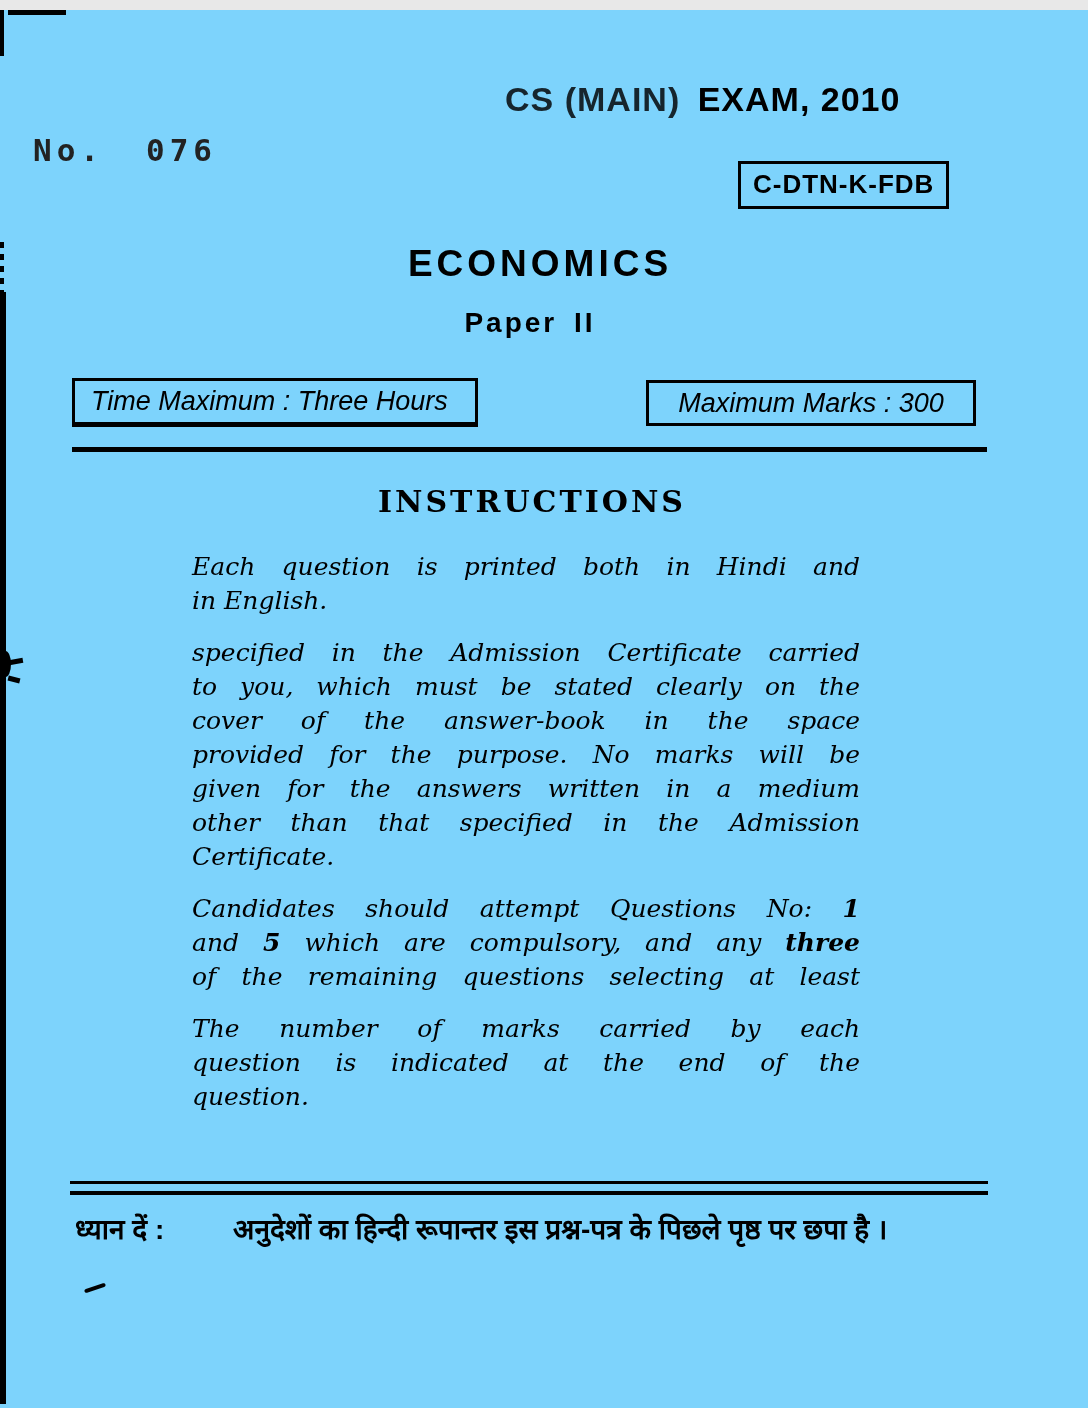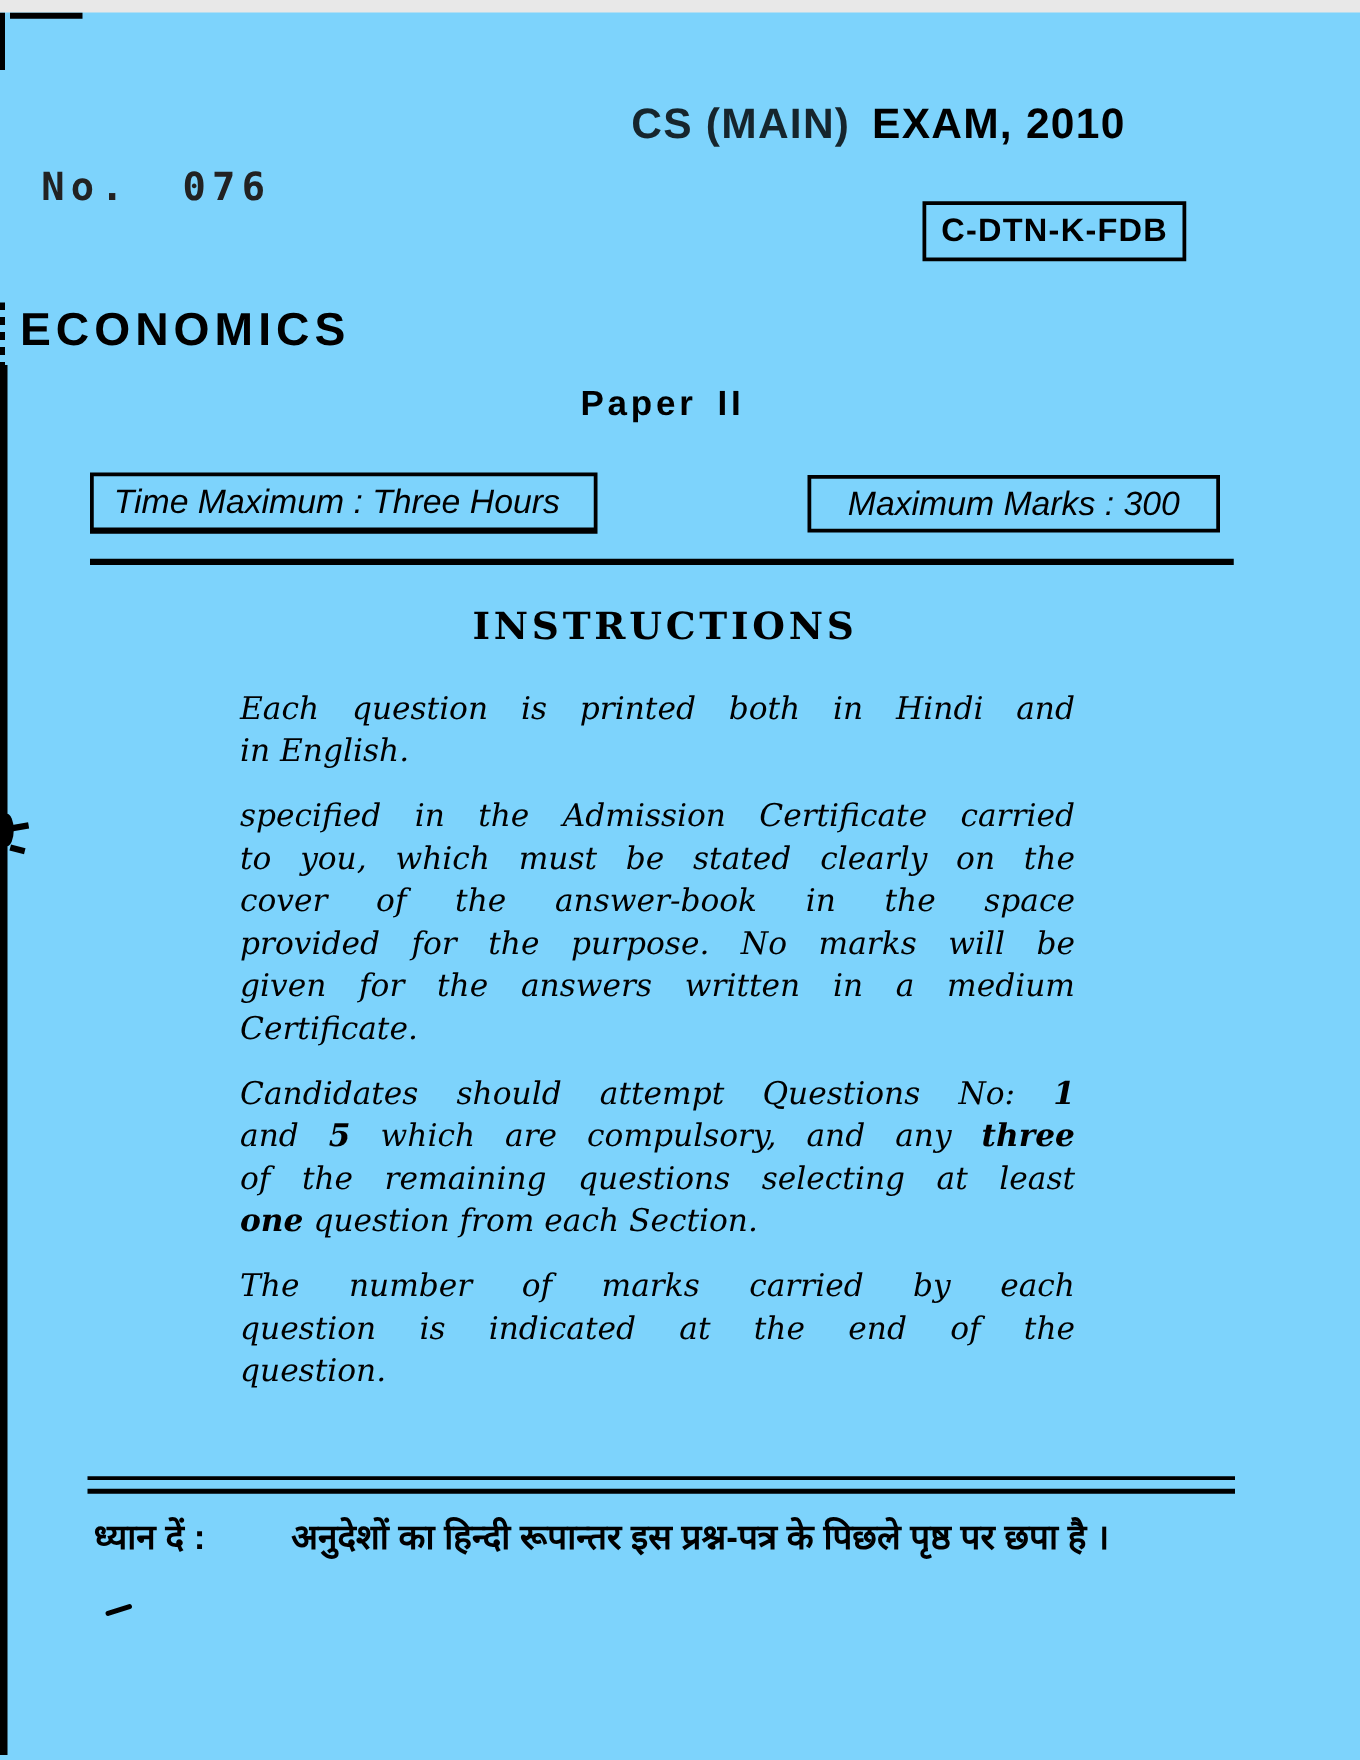--- a/index.html
+++ b/index.html
@@ -21,22 +21,22 @@
   .a-pen{left:84px;top:1276px;width:22px;height:4px;background:#000;transform:rotate(-18deg);border-radius:2px;}
   
   .exam-header{left:505px;top:70px;font-size:34px;white-space:nowrap;}
   .exam-header .lft{font-weight:600;letter-spacing:1px;opacity:.82;}
   .exam-header .rgt{font-weight:800;letter-spacing:1px;margin-left:8px;}
   .serial{left:33px;top:122px;font-family:"DejaVu Sans Mono",monospace;
     font-weight:700;font-size:31px;letter-spacing:5px;color:#222;white-space:nowrap;}
   .serial .num{margin-left:42px;}
   .code-box{left:738px;top:151px;border:3px solid #000;padding:5px 12px 6px 12px;
     font-weight:700;font-size:26px;letter-spacing:1px;white-space:nowrap;}
-  .title{left:16px;top:233px;width:1060px;margin:0;
-    font-size:37px;font-weight:800;letter-spacing:4px;}
+  .title{left:0;top:233px;width:1060px;margin:0;text-align:center;
+    font-size:37px;font-weight:800;letter-spacing:4px;padding-left:10px;}
   .subtitle{left:0;top:297px;width:1060px;margin:0;text-align:center;
     font-size:28px;font-weight:800;letter-spacing:3px;word-spacing:6px;}
   
   .meta-box{border:3px solid #000;display:flex;align-items:center;
     font-style:italic;font-size:27px;white-space:nowrap;box-sizing:border-box;}
   .time-box{left:72px;top:368px;width:406px;height:49px;border-bottom-width:5px;padding-left:16px;}
   .marks-box{left:646px;top:370px;width:330px;height:46px;justify-content:center;}
   .rule1{left:72px;top:437px;width:915px;height:5px;background:#000;}
   
   .ins-head{left:0;top:474px;width:1064px;margin:0;text-align:center;
@@ -100,27 +100,27 @@
       <div class="para">
         <div class="tline"><span>Each question is printed both in Hindi and</span></div>
         <div class="tline lastline"><span>in English.</span></div>
       </div>
       <div class="para">
         <div class="tline"><span>specified in the Admission Certificate carried</span></div>
         <div class="tline"><span>to you, which must be stated clearly on the</span></div>
         <div class="tline"><span>cover of the answer-book in the space</span></div>
         <div class="tline"><span>provided for the purpose. No marks will be</span></div>
         <div class="tline"><span>given for the answers written in a medium</span></div>
+        <div class="tline"><span>other than that specified in the Admission</span></div>
         <div class="tline lastline"><span>Certificate.</span></div>
       </div>
       <div class="para">
         <div class="tline"><span>Candidates should attempt Questions No: </span><b>1</b></div>
         <div class="tline"><span>and </span><b>5</b><span> which are compulsory, and any </span><b>three</b></div>
         <div class="tline"><span>of the remaining questions selecting at least</span></div>
-        <div class="tline lastline"><b>one</b><span> question from each Section.</span></div>
       </div>
       <div class="para">
         <div class="tline"><span>The number of marks carried by each</span></div>
         <div class="tline"><span>question is indicated at the end of the</span></div>
         <div class="tline lastline"><span>question.</span></div>
       </div>
     </div>
 
   <div class="abs double-rule"></div>
   <div class="abs hindi">

